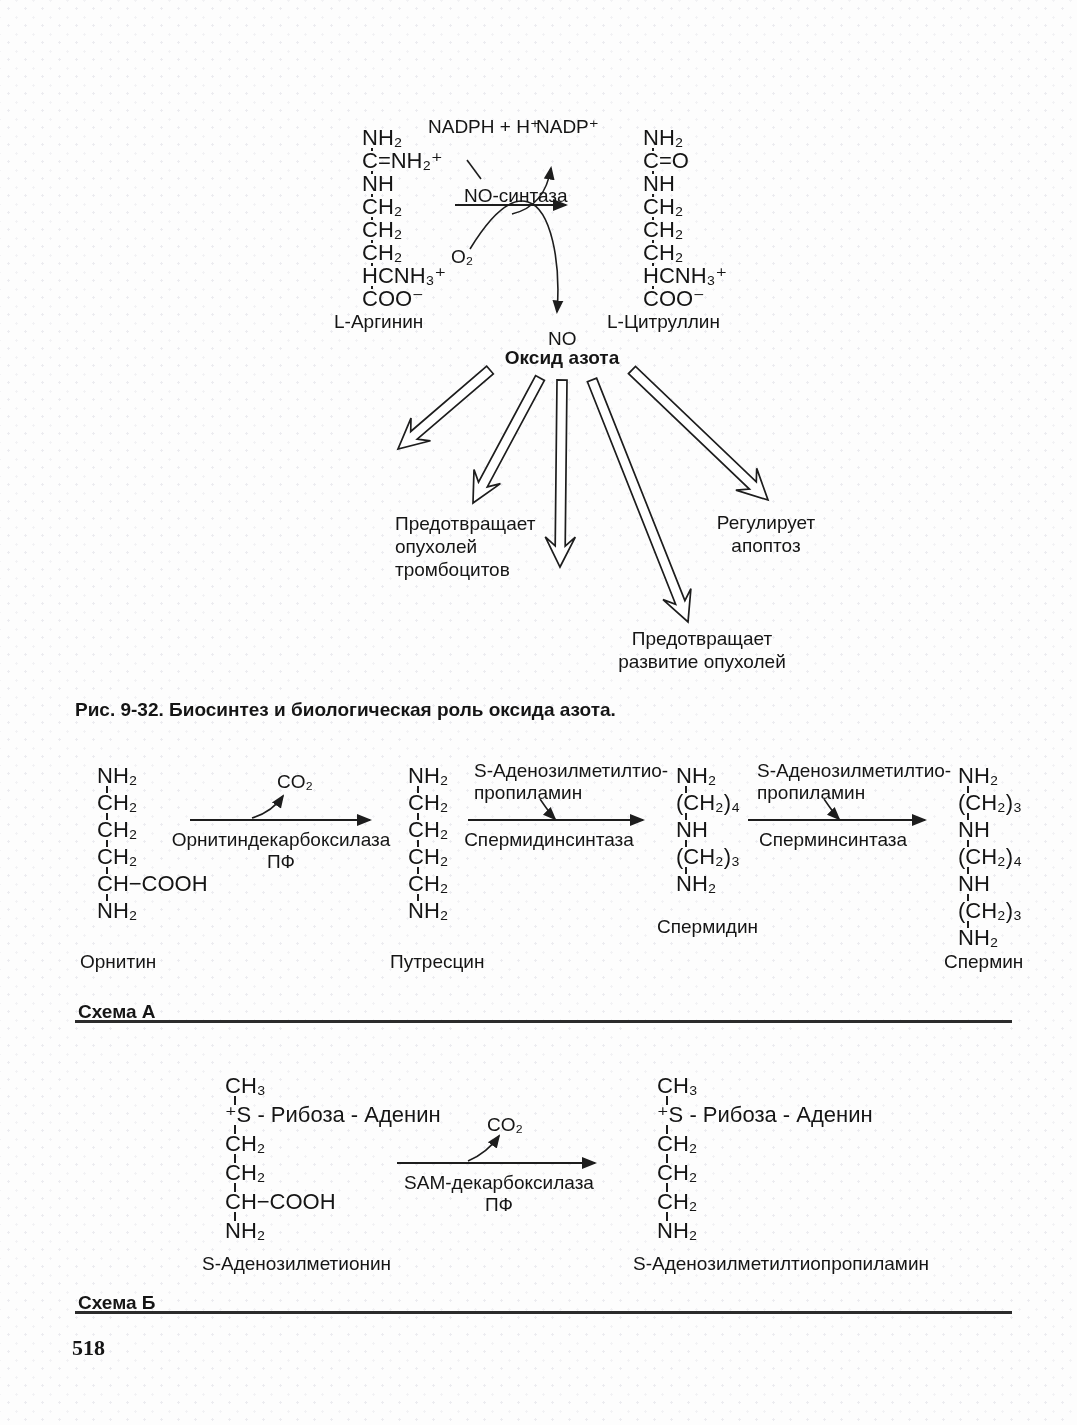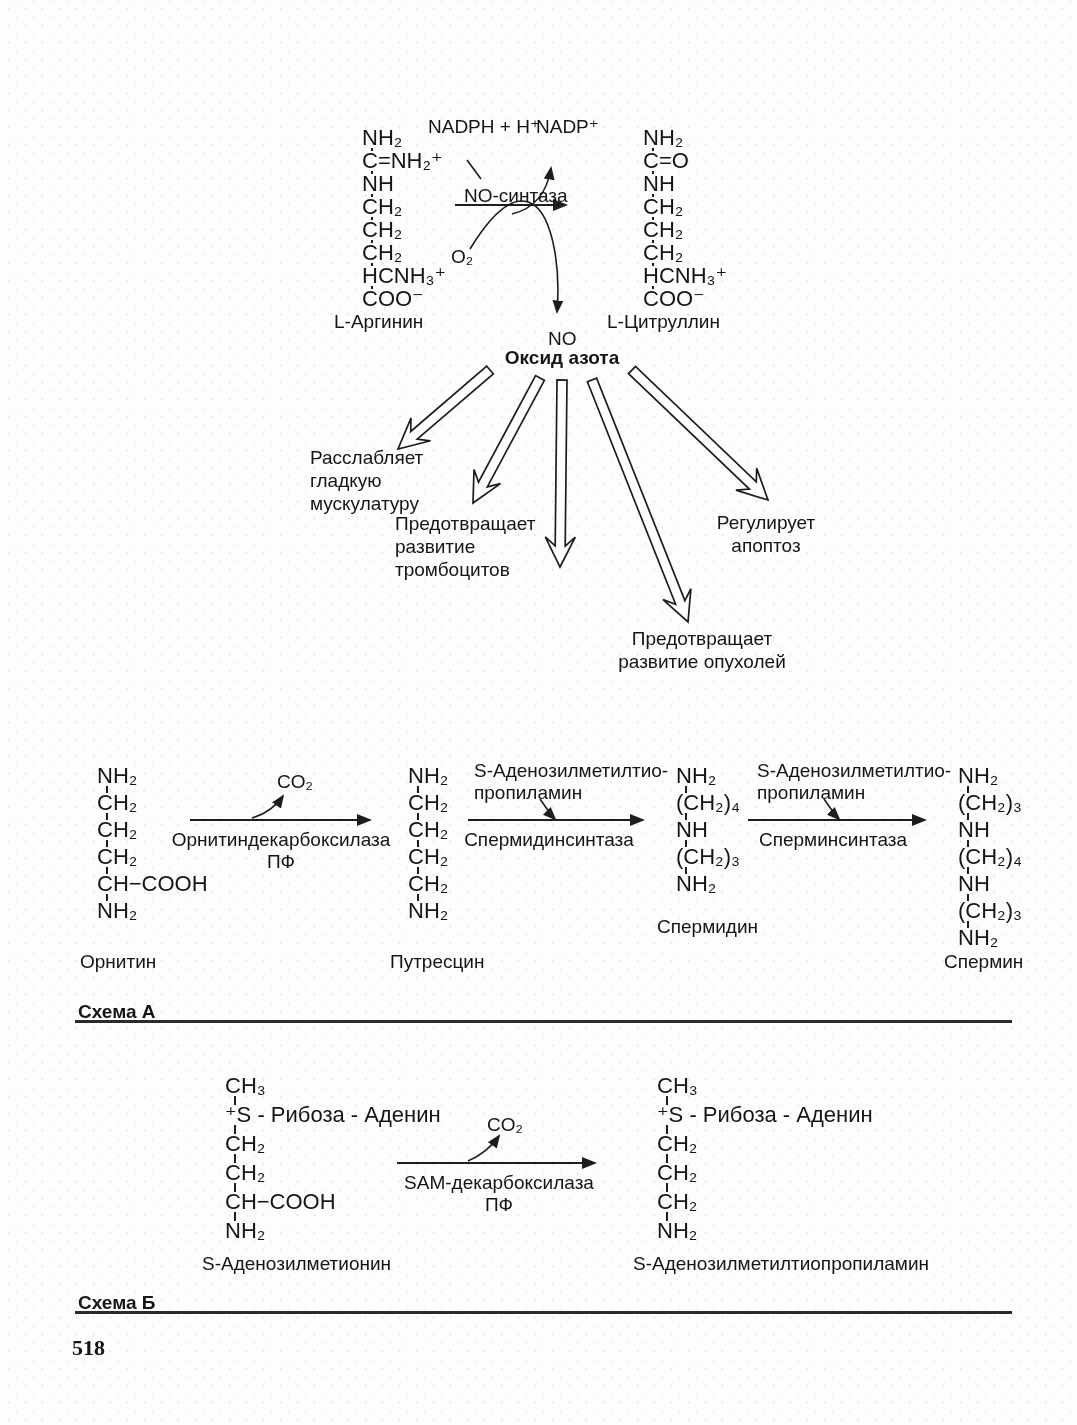--- a/index.html
+++ b/index.html
@@ -106,39 +106,35 @@
       <div class="fl">CH₂</div>
       <div class="bond"></div>
       <div class="fl">CH₂</div>
       <div class="bond"></div>
       <div class="fl">HCNH₃⁺</div>
       <div class="bond"></div>
       <div class="fl">COO⁻</div>
     </div>
   <div class="t" style="left:607px;top:311px">L-Цитруллин</div>
 
-  <div class="mlines" style="left:310px;top:446px">
-      <div>Расслабляет</div>
-      <div>гладкую</div>
-      <div>мускулатуру</div>
-    </div>
   <div class="mlines" style="left:395px;top:512px">
       <div>Предотвращает</div>
-      <div>развитие</div>
+      <div>опухолей</div>
       <div>тромбоцитов</div>
     </div>
   <div class="mlines ctr" style="left:702px;top:627px">
       <div>Предотвращает</div>
       <div>развитие опухолей</div>
     </div>
   <div class="mlines ctr" style="left:766px;top:511px">
       <div>Регулирует</div>
       <div>апоптоз</div>
     </div>
 
+  <div class="t bold" style="left:75px;top:699px">Рис. 9-32. Биосинтез и биологическая роль оксида азота.</div>
 
   <div class="struct" style="left:97px;top:766px">
       <div class="fl">NH₂</div>
       <div class="bond"></div>
       <div class="fl">CH₂</div>
       <div class="bond"></div>
       <div class="fl">CH₂</div>
       <div class="bond"></div>
       <div class="fl">CH₂</div>
       <div class="bond"></div>

